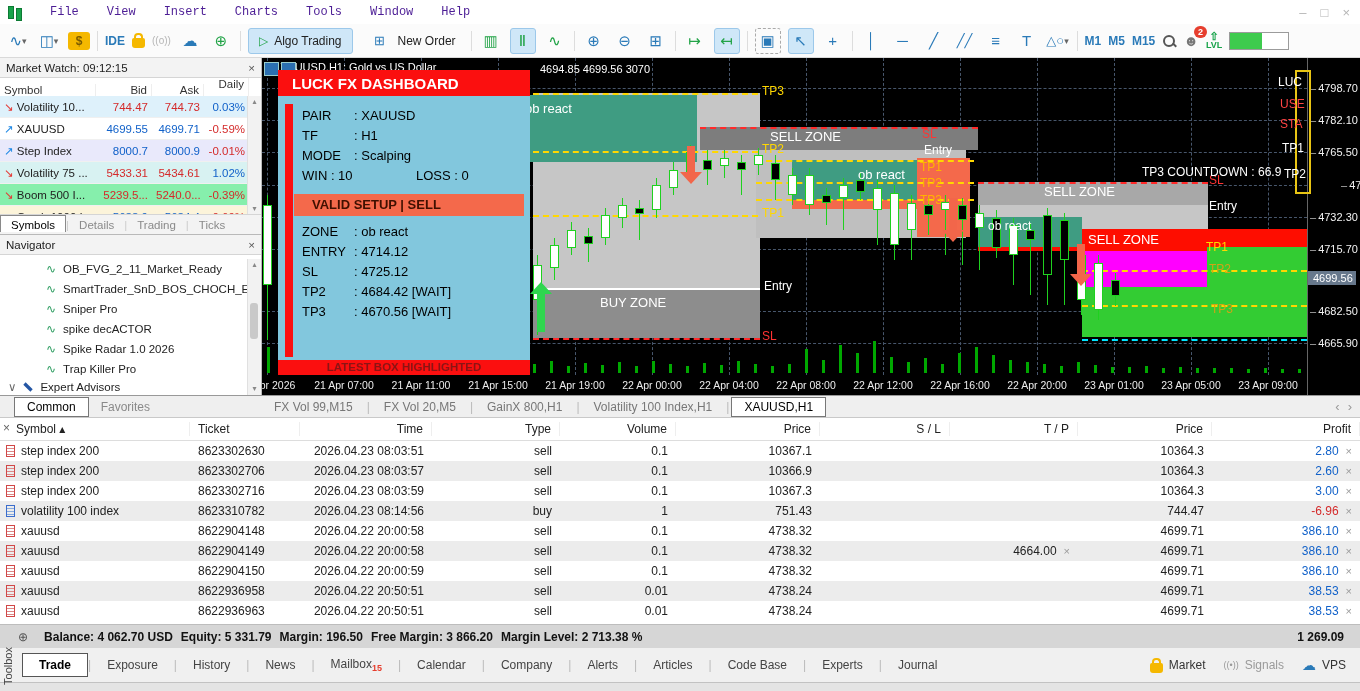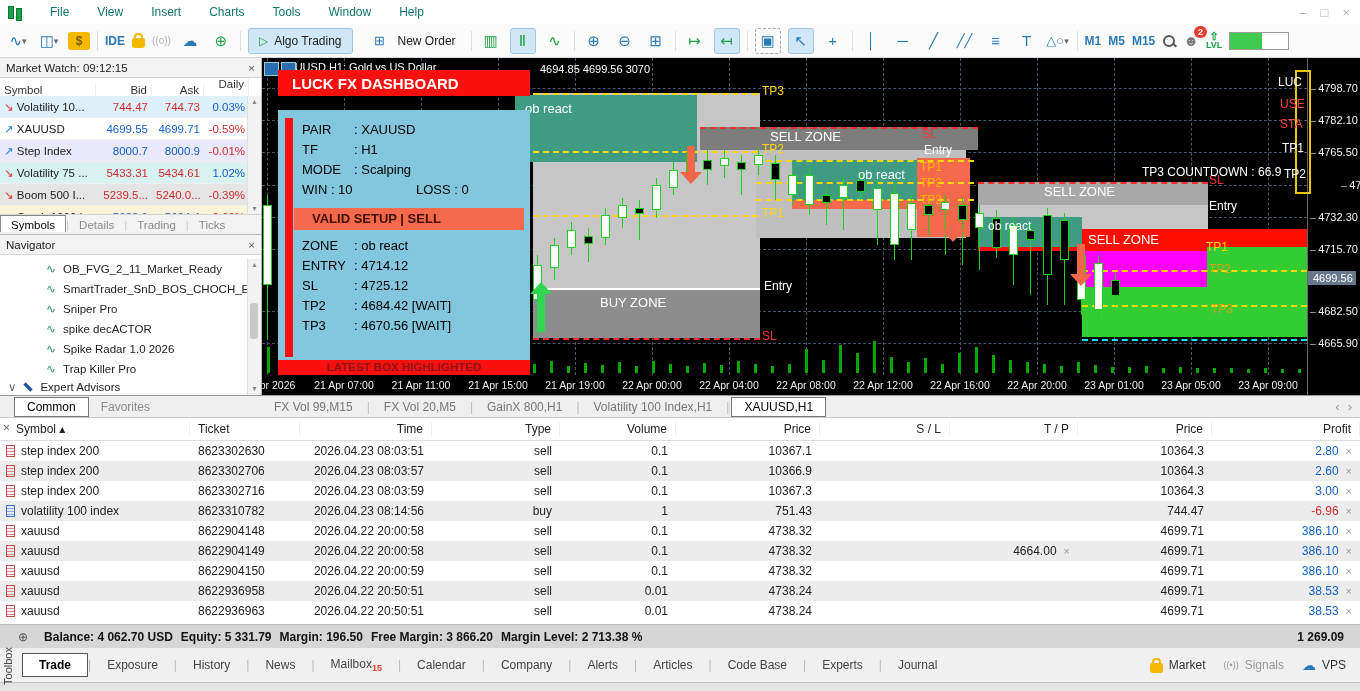--- a/index.html
+++ b/index.html
@@ -5,21 +5,21 @@
   html,body{margin:0;padding:0;width:1360px;height:691px;overflow:hidden;
     font-family:"Liberation Sans",sans-serif;background:#e6e6e6;font-size:12px;color:#222;}
   #app{position:relative;width:1360px;height:691px;background:#fff;}
   
   #titlebar{position:absolute;left:0;top:0;width:1360px;height:24px;background:#fff;display:flex;align-items:center;}
   .logo{width:20px;height:16px;margin-left:6px;position:relative;}
   .logo i{position:absolute;width:4px;background:#18a34a;border:1px solid #0d7a34;}
   .logo i.lb1{left:2px;top:2px;height:11px;}
   .logo i.lb2{left:10px;top:4px;height:11px;}
   #menubar{display:flex;margin-left:12px;gap:4px;}
-  #menubar .mi{padding:3px 12px;cursor:default;color:#0f766e;}
+  #menubar .mi{padding:3px 12px;cursor:default;color:#4c1d95;font-family:Liberation Mono, monospace;}
   .wctrls{margin-left:auto;display:flex;gap:14px;margin-right:10px;color:#b5b5b5;font-size:13px;}
   
   #toolbar{position:absolute;left:0;top:24px;width:1360px;height:34px;background:#fbfbfb;border-bottom:1px solid #d9d9d9;display:flex;align-items:center;gap:7px;padding-left:6px;box-sizing:border-box;}
   .tbtn{display:inline-flex;align-items:center;justify-content:center;min-width:24px;height:24px;border-radius:3px;color:#2a7ab8;font-size:15px;cursor:default;}
   .tbtn.sm{font-size:13px;}
   .tbtn.act{background:#cfe7f8;border:1px solid #9cc8ea;}
   .tsep{width:1px;height:20px;background:#ddd;}
   .tlabel{color:#2a7ab8;font-size:12px;font-weight:bold;}
   .ybox{background:#f5b800;color:#7a5a00;border-radius:3px;width:22px;height:18px;display:inline-flex;align-items:center;justify-content:center;font-weight:bold;}
   .bag{width:13px;height:10px;background:#f5b800;border-radius:2px 2px 3px 3px;position:relative;margin-top:5px;}
@@ -87,21 +87,21 @@
   .ptick:before{content:"‒";color:#bbb;margin-right:2px;}
   #cprice{position:absolute;left:0px;color:#fff;background:#67788c;font-size:11px;padding:1px 3px 1px 5px;z-index:8;}
   #daxis{position:absolute;left:0;top:317px;width:1045px;height:20px;background:#000;}
   .dtick{position:absolute;top:4px;transform:translateX(-50%);color:#ececec;font-size:10.5px;white-space:nowrap;}
   #ctitle{position:absolute;left:18px;top:3px;color:#fff;font-size:11px;z-index:2;white-space:nowrap;}
   #ohlc{position:absolute;left:278px;top:5px;color:#fff;font-size:11px;z-index:2;}
   .cico{position:absolute;top:4px;width:13px;height:12px;background:#2b6fb0;border:1px solid #9cc;z-index:3;}
   
   #dash{position:absolute;left:16px;top:12px;width:252px;height:305px;z-index:30;font-size:13px;}
   #dash .dhead{height:26px;background:#fb0f0f;color:#fff;font-weight:bold;font-size:15px;display:flex;align-items:center;padding-left:14px;}
-  #dash .dbody{position:absolute;left:0;top:26px;right:0;bottom:0;background:#82c7dd;color:#000;margin-top:14px;}
+  #dash .dbody{position:absolute;left:0;top:26px;right:0;bottom:0;background:#82c7dd;color:#000;}
   #dash .stripe{position:absolute;left:7px;top:8px;width:8px;bottom:18px;background:#fb0f0f;}
   .drow{padding-left:24px;height:20px;line-height:20px;white-space:nowrap;}
   .drow .lab{display:inline-block;width:52px;}
   #dash .wlrow{position:relative;height:20px;line-height:20px;}
   #dash .wlrow .win{position:absolute;left:24px;}
   #dash .wlrow .loss{position:absolute;left:138px;}
   #dash .banner{margin:8px 6px 6px 16px;background:#f4694b;color:#401000;font-weight:bold;height:22px;line-height:22px;padding-left:18px;}
   .drow.hit{color:#23a523;}
   #dash .dfoot{position:absolute;left:0;right:0;bottom:0;height:15px;background:#fb0f0f;color:#8b1414;font-weight:bold;font-size:11.5px;text-align:center;line-height:15px;}
   
@@ -268,21 +268,21 @@
           <div class="vb">8000.7</div>
           <div class="vb">8000.9</div>
           <div class="vr">-0.01%</div>
         </div>
         <div class="mwrow" style="background: rgb(216, 242, 242);">
           <div class="sym"><span class="ard">↘</span><span> Volatility 75 ...</span></div>
           <div class="vr">5433.31</div>
           <div class="vr">5434.61</div>
           <div class="vb">1.02%</div>
         </div>
-        <div class="mwrow" style="background: #e5e5e5;">
+        <div class="mwrow" style="background: #86efac;">
           <div class="sym"><span class="ard">↘</span><span> Boom 500 I...</span></div>
           <div class="vr">5239.5...</div>
           <div class="vr">5240.0...</div>
           <div class="vr">-0.39%</div>
         </div>
         <div class="mwrow" style="background: rgb(252, 244, 218);">
           <div class="sym"><span class="aru">↗</span><span> Crash 1000 I</span></div>
           <div class="vb">5633.9</div>
           <div class="vb">5634.4</div>
           <div class="vr">-0.69%</div>

